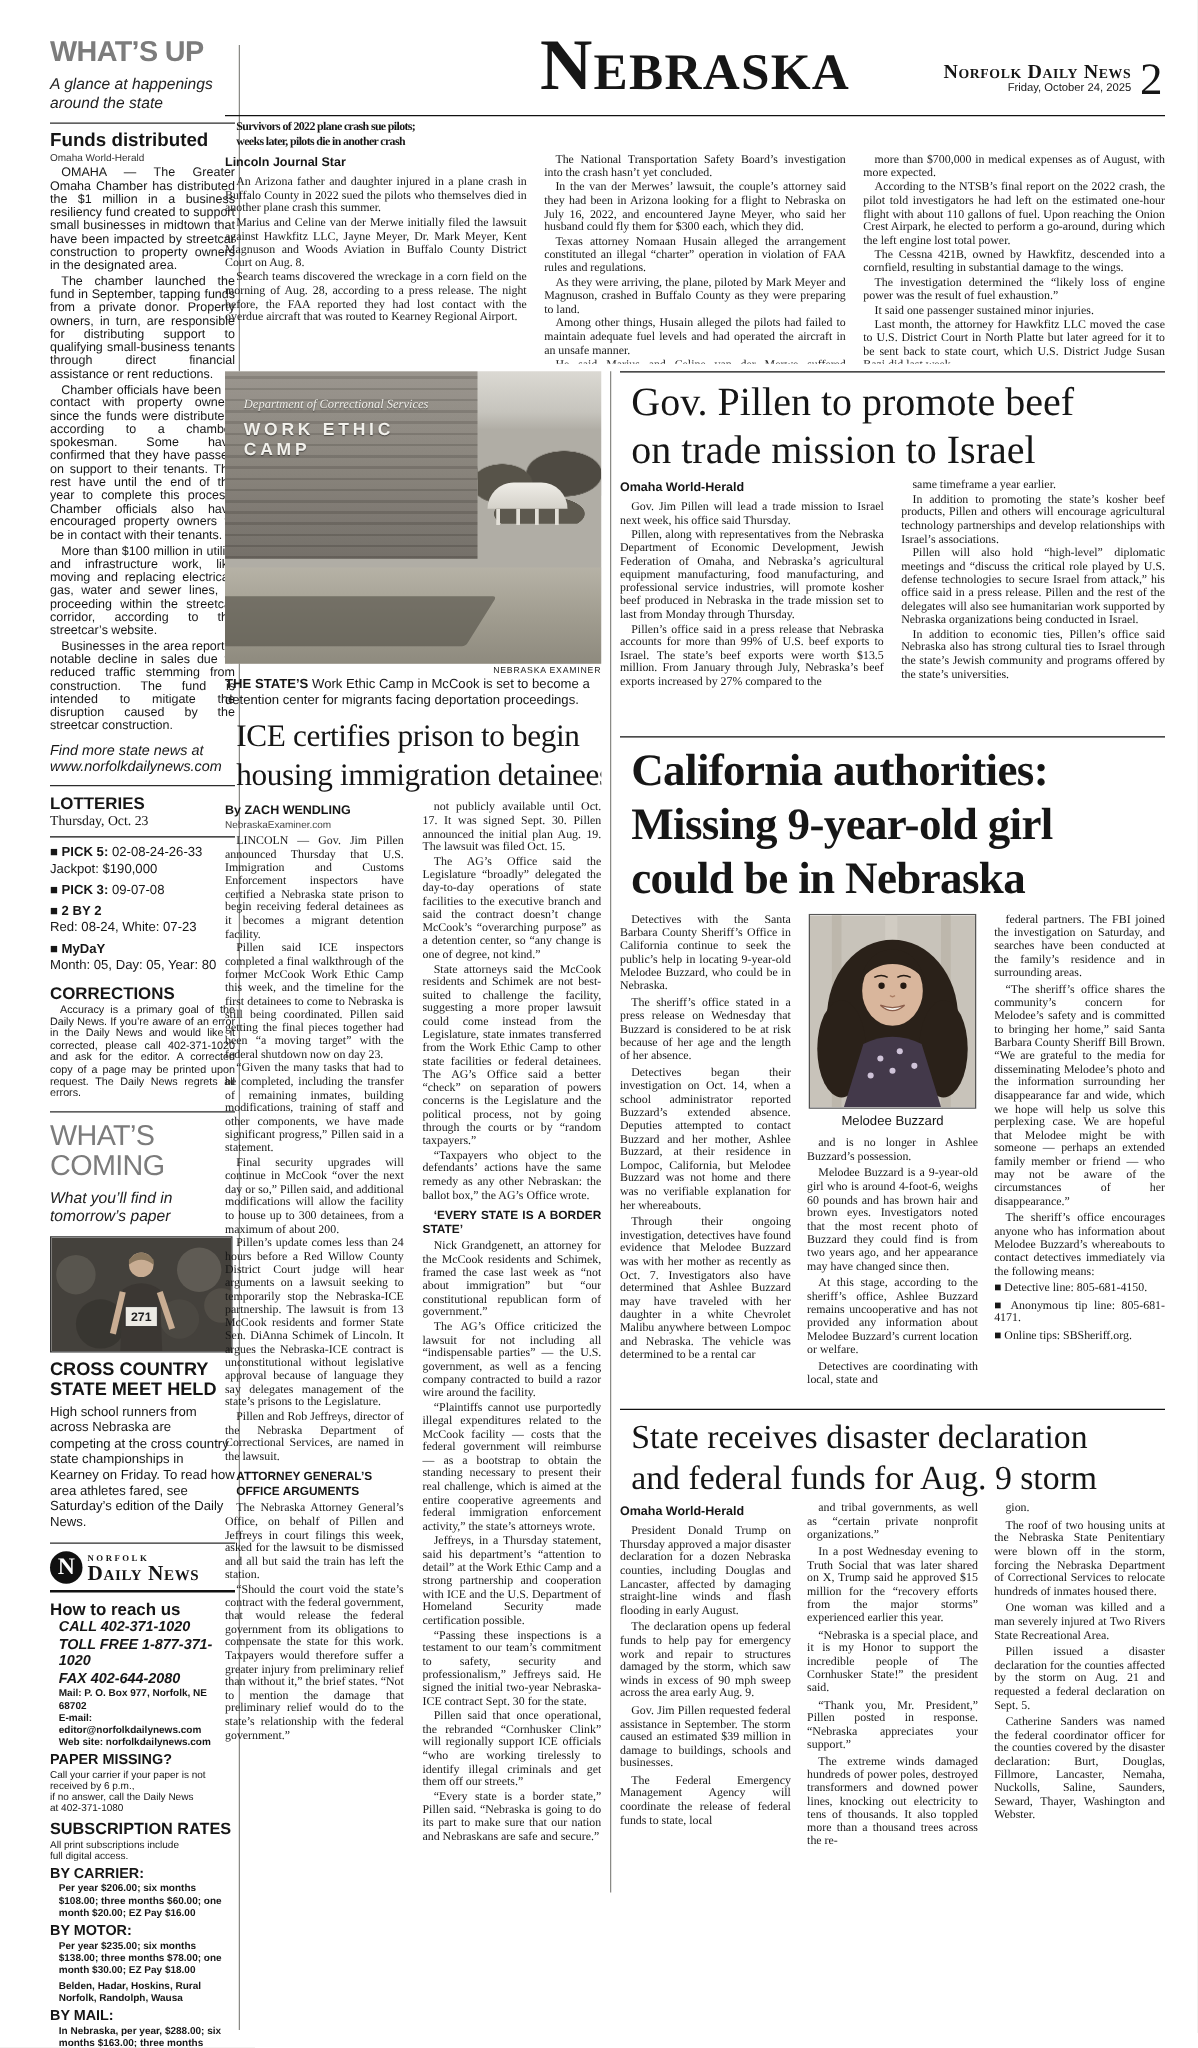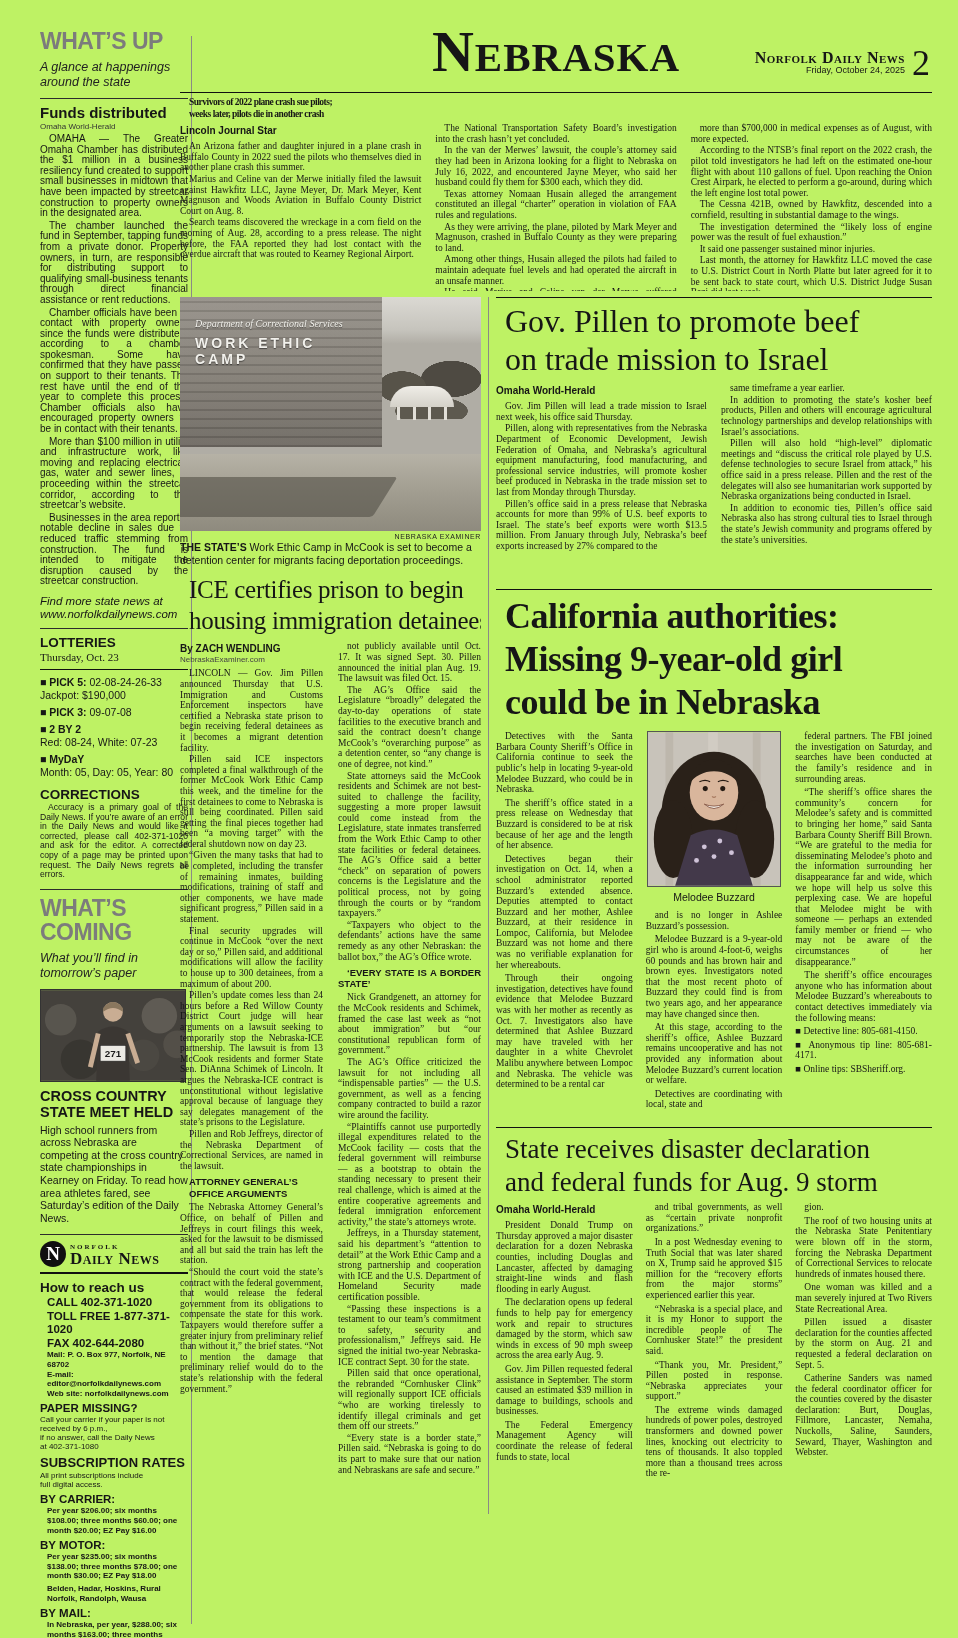--- a/index.html
+++ b/index.html
@@ -1,50 +1,50 @@
 <!DOCTYPE html>
 <html><head>
 <meta charset="utf-8">
 <style>
   * { margin:0; padding:0; box-sizing:border-box; }
   html,body { background:#e9e9e7; }
   body { font-family:"Liberation Serif", serif; color:#161616; }
-  .page { position:relative; width:958px; height:1638px; background:#bef264; overflow:hidden; margin:0 auto; }
+  .page { position:relative; width:958px; height:1638px; background:#ffffff; overflow:hidden; margin:0 auto; }
 
   
   .sidebar-divider { position:absolute; left:191px; top:36px; width:1px; height:1588px; background:#8a8a86; }
 
   
   .sidebar { position:absolute; left:40px; top:30px; width:148px; font-family:"Liberation Sans", sans-serif; }
   .kicker { font-weight:bold; font-size:23px; letter-spacing:-0.5px; color:#7c7c7c; line-height:23px; }
   .kicker-sub { font-style:italic; font-size:12.5px; line-height:15px; margin:7px 0 8px; color:#222; }
   .hr-thin { border:0; border-top:1px solid #2c2c2c; margin:6px 0; }
   .hr-heavy { border:0; border-top:2.5px solid #111; margin:5px 0 6px; }
   .sb-head { font-weight:bold; font-size:15px; line-height:16px; margin:4px 0 1px; }
   .sb-credit { font-size:8px; color:#333; margin-bottom:3px; }
   .sb-body p { font-size:10px; line-height:10.6px; text-align:justify; text-indent:9px; margin-bottom:2px; }
   .sb-footer { font-style:italic; font-size:11.5px; line-height:13.5px; margin:8px 0 2px; }
   .lot-title { font-weight:bold; font-size:13.5px; margin:4px 0 1px; }
   .lot-date { font-family:"Liberation Serif", serif; font-size:11px; margin-bottom:3px; }
   .lot-line { font-size:10.5px; line-height:13px; }
   .lot-line b { font-weight:bold; }
   .lot-gap { margin-top:4px; }
   .corr-text p { font-size:8.6px; line-height:9.6px; text-align:justify; text-indent:8px; }
-  .coming-title { font-weight:bold; font-size:23px; letter-spacing:-0.5px; color:#7c7c7c; line-height:24px; margin-top:6px; }
+  .coming-title { font-weight:normal; font-size:23px; letter-spacing:-0.5px; color:#7c7c7c; line-height:24px; margin-top:6px; }
   .runner-photo { width:146px; height:93px; border:1px solid #333; margin:4px 0 6px; display:block; }
   .cc-head { font-weight:bold; font-size:14.5px; line-height:16px; margin:2px 0 4px; }
   .cc-text p { font-size:10.5px; line-height:12.6px; margin-bottom:1px; }
   .logo { display:flex; align-items:center; gap:4px; margin:6px 0 2px; }
   .logo-disc { width:26px; height:26px; border-radius:50%; background:#101010; color:#fff; font-family:"Liberation Serif", serif; font-weight:bold; font-size:19px; display:flex; align-items:center; justify-content:center; flex:0 0 auto; }
   .logo-small { font-family:"Liberation Serif", serif; font-size:7px; letter-spacing:2px; font-weight:bold; text-transform:uppercase; }
   .logo-big { font-family:"Liberation Serif", serif; font-variant:small-caps; font-weight:bold; font-size:17px; line-height:15px; letter-spacing:0.5px; }
   .mast { font-size:8px; }
   .mast-h1 { font-weight:bold; font-size:13.5px; margin:3px 0 1px; }
   .mast-h2 { font-weight:bold; font-size:11.5px; margin:4px 0 1px; }
-  .mast-bigline { font-weight:bold; font-size:11.5px; line-height:13.5px; padding-left:7px; }
+  .mast-bigline { font-weight:bold; font-size:11.5px; line-height:13.5px; padding-left:7px;font-style:italic; }
   .mast-line { font-weight:bold; font-size:8px; line-height:9.6px; padding-left:7px; }
   .mast-par { font-weight:bold; font-size:8px; line-height:9.6px; padding-left:7px; margin-bottom:3px; }
 
   
   .main { position:absolute; left:180px; top:30px; width:752px; }
   .m-header { position:relative; height:62px; }
   .neb-title { position:absolute; left:50%; transform:translateX(-50%); top:-8px; font-variant:small-caps; font-size:58px; font-weight:600; letter-spacing:1px; line-height:60px; white-space:nowrap; }
   .pageinfo { position:absolute; right:2px; top:16px; display:flex; align-items:center; gap:7px; }
   .pi-text { text-align:right; }
   .pi-paper { font-variant:small-caps; font-weight:bold; font-size:16px; line-height:14px; letter-spacing:0.5px; }

